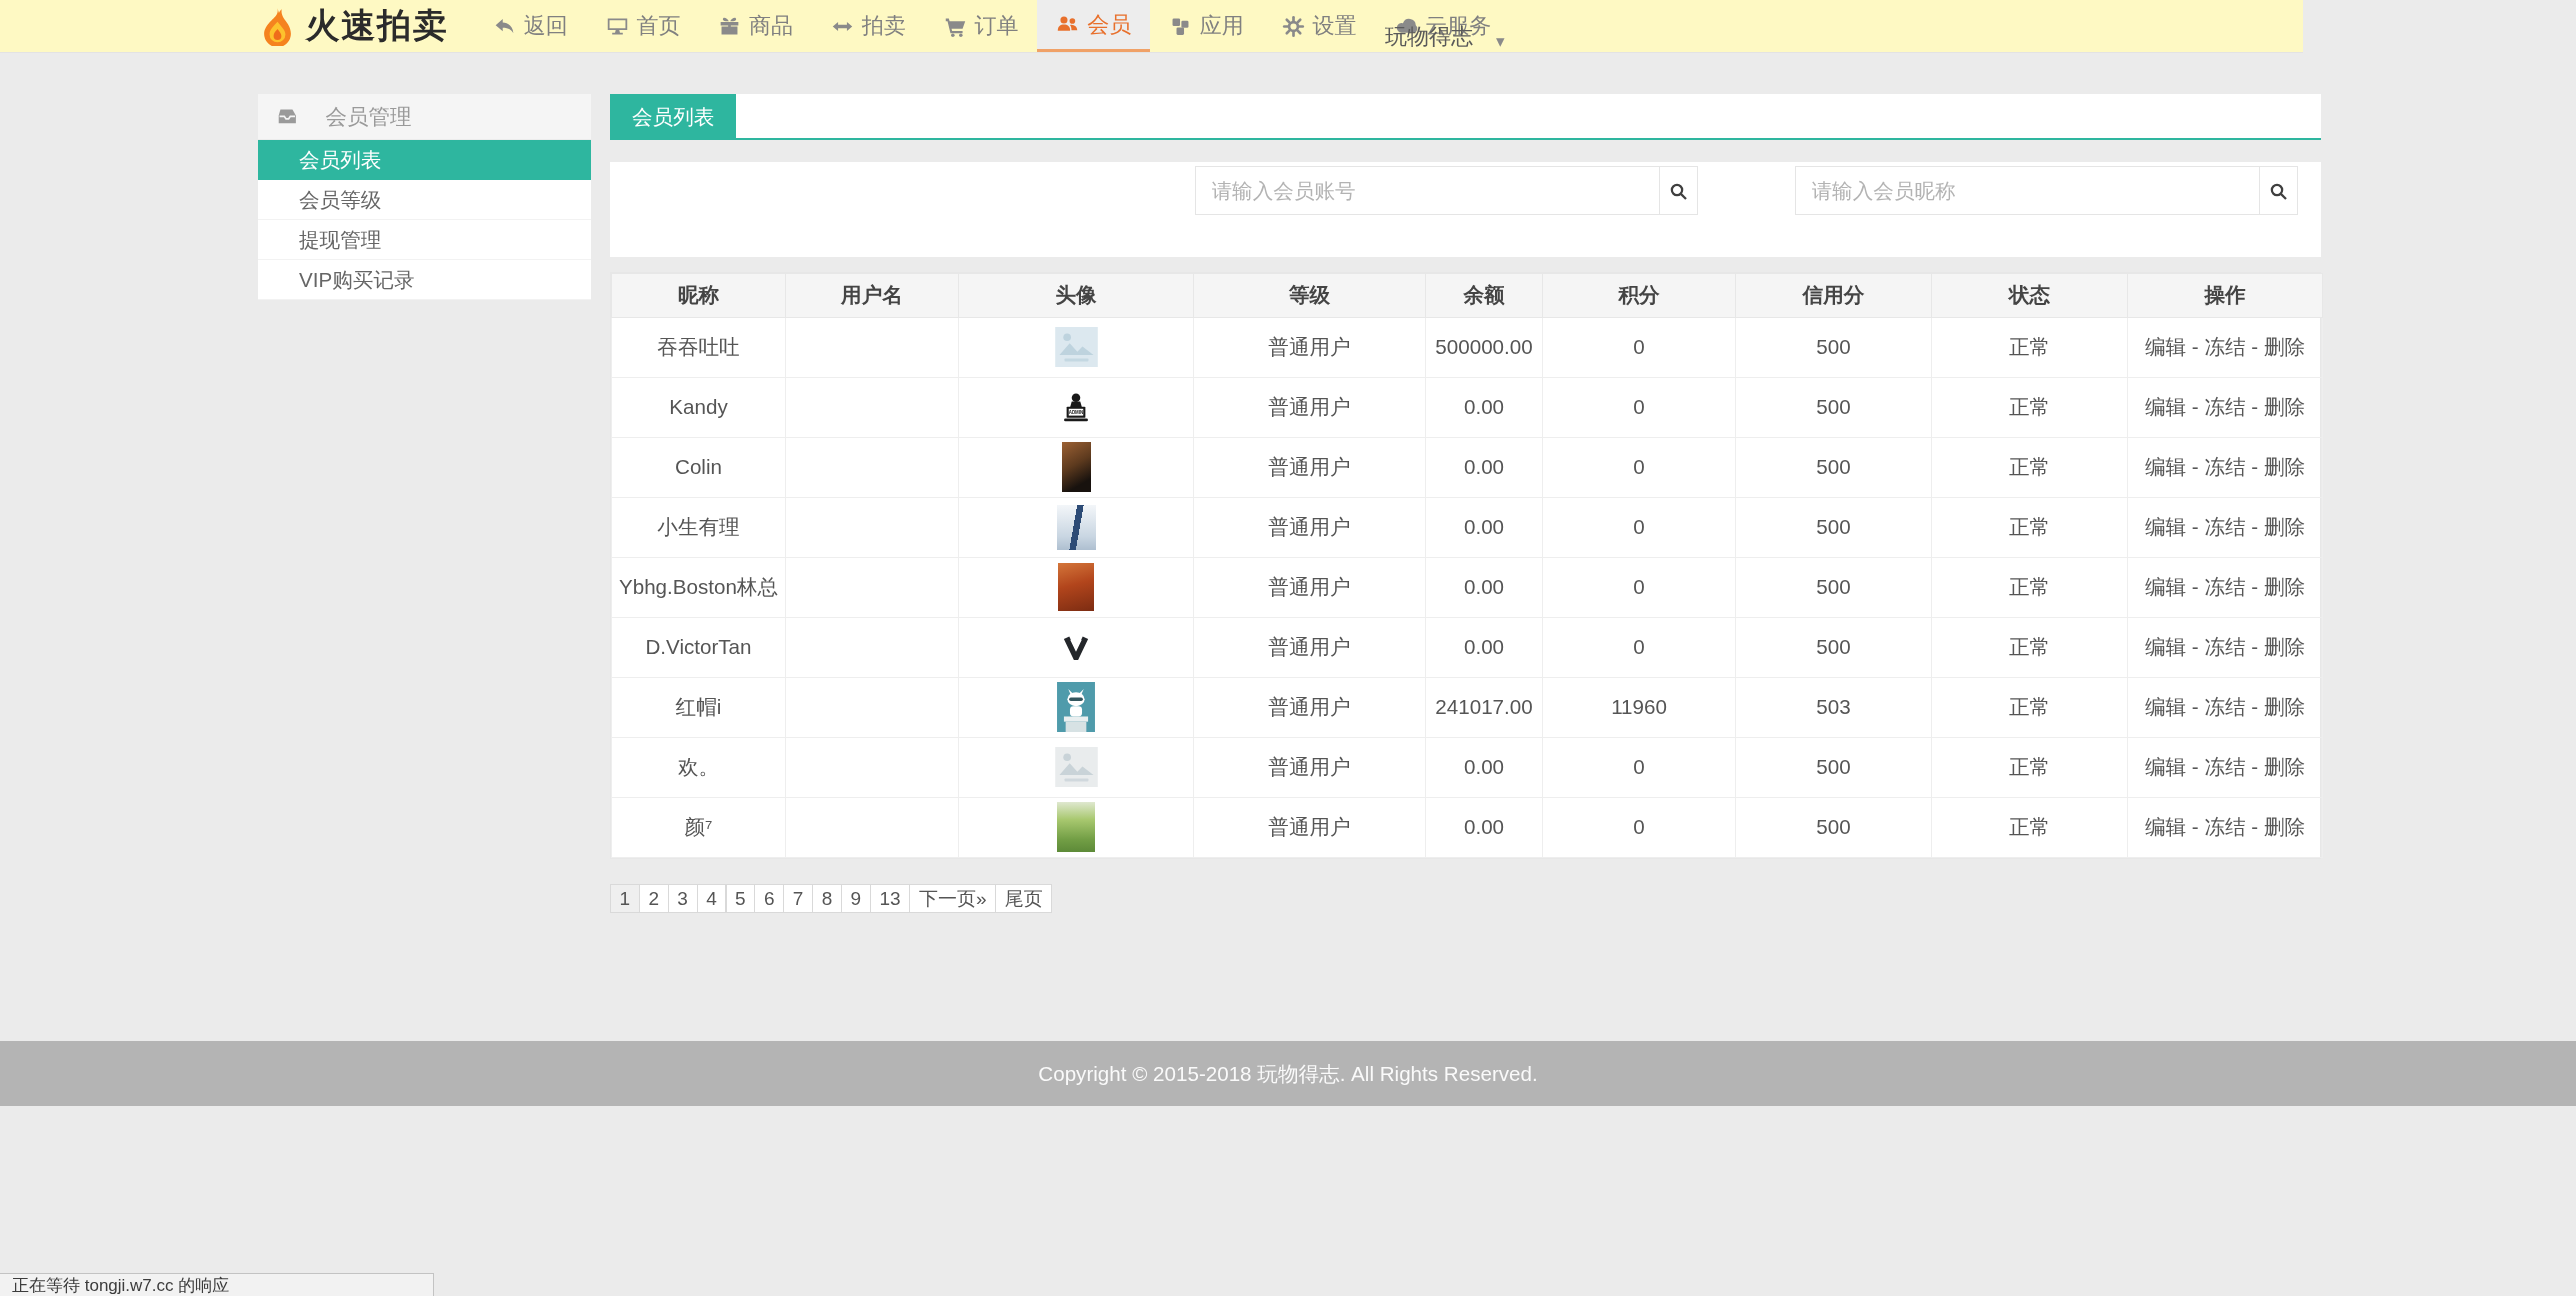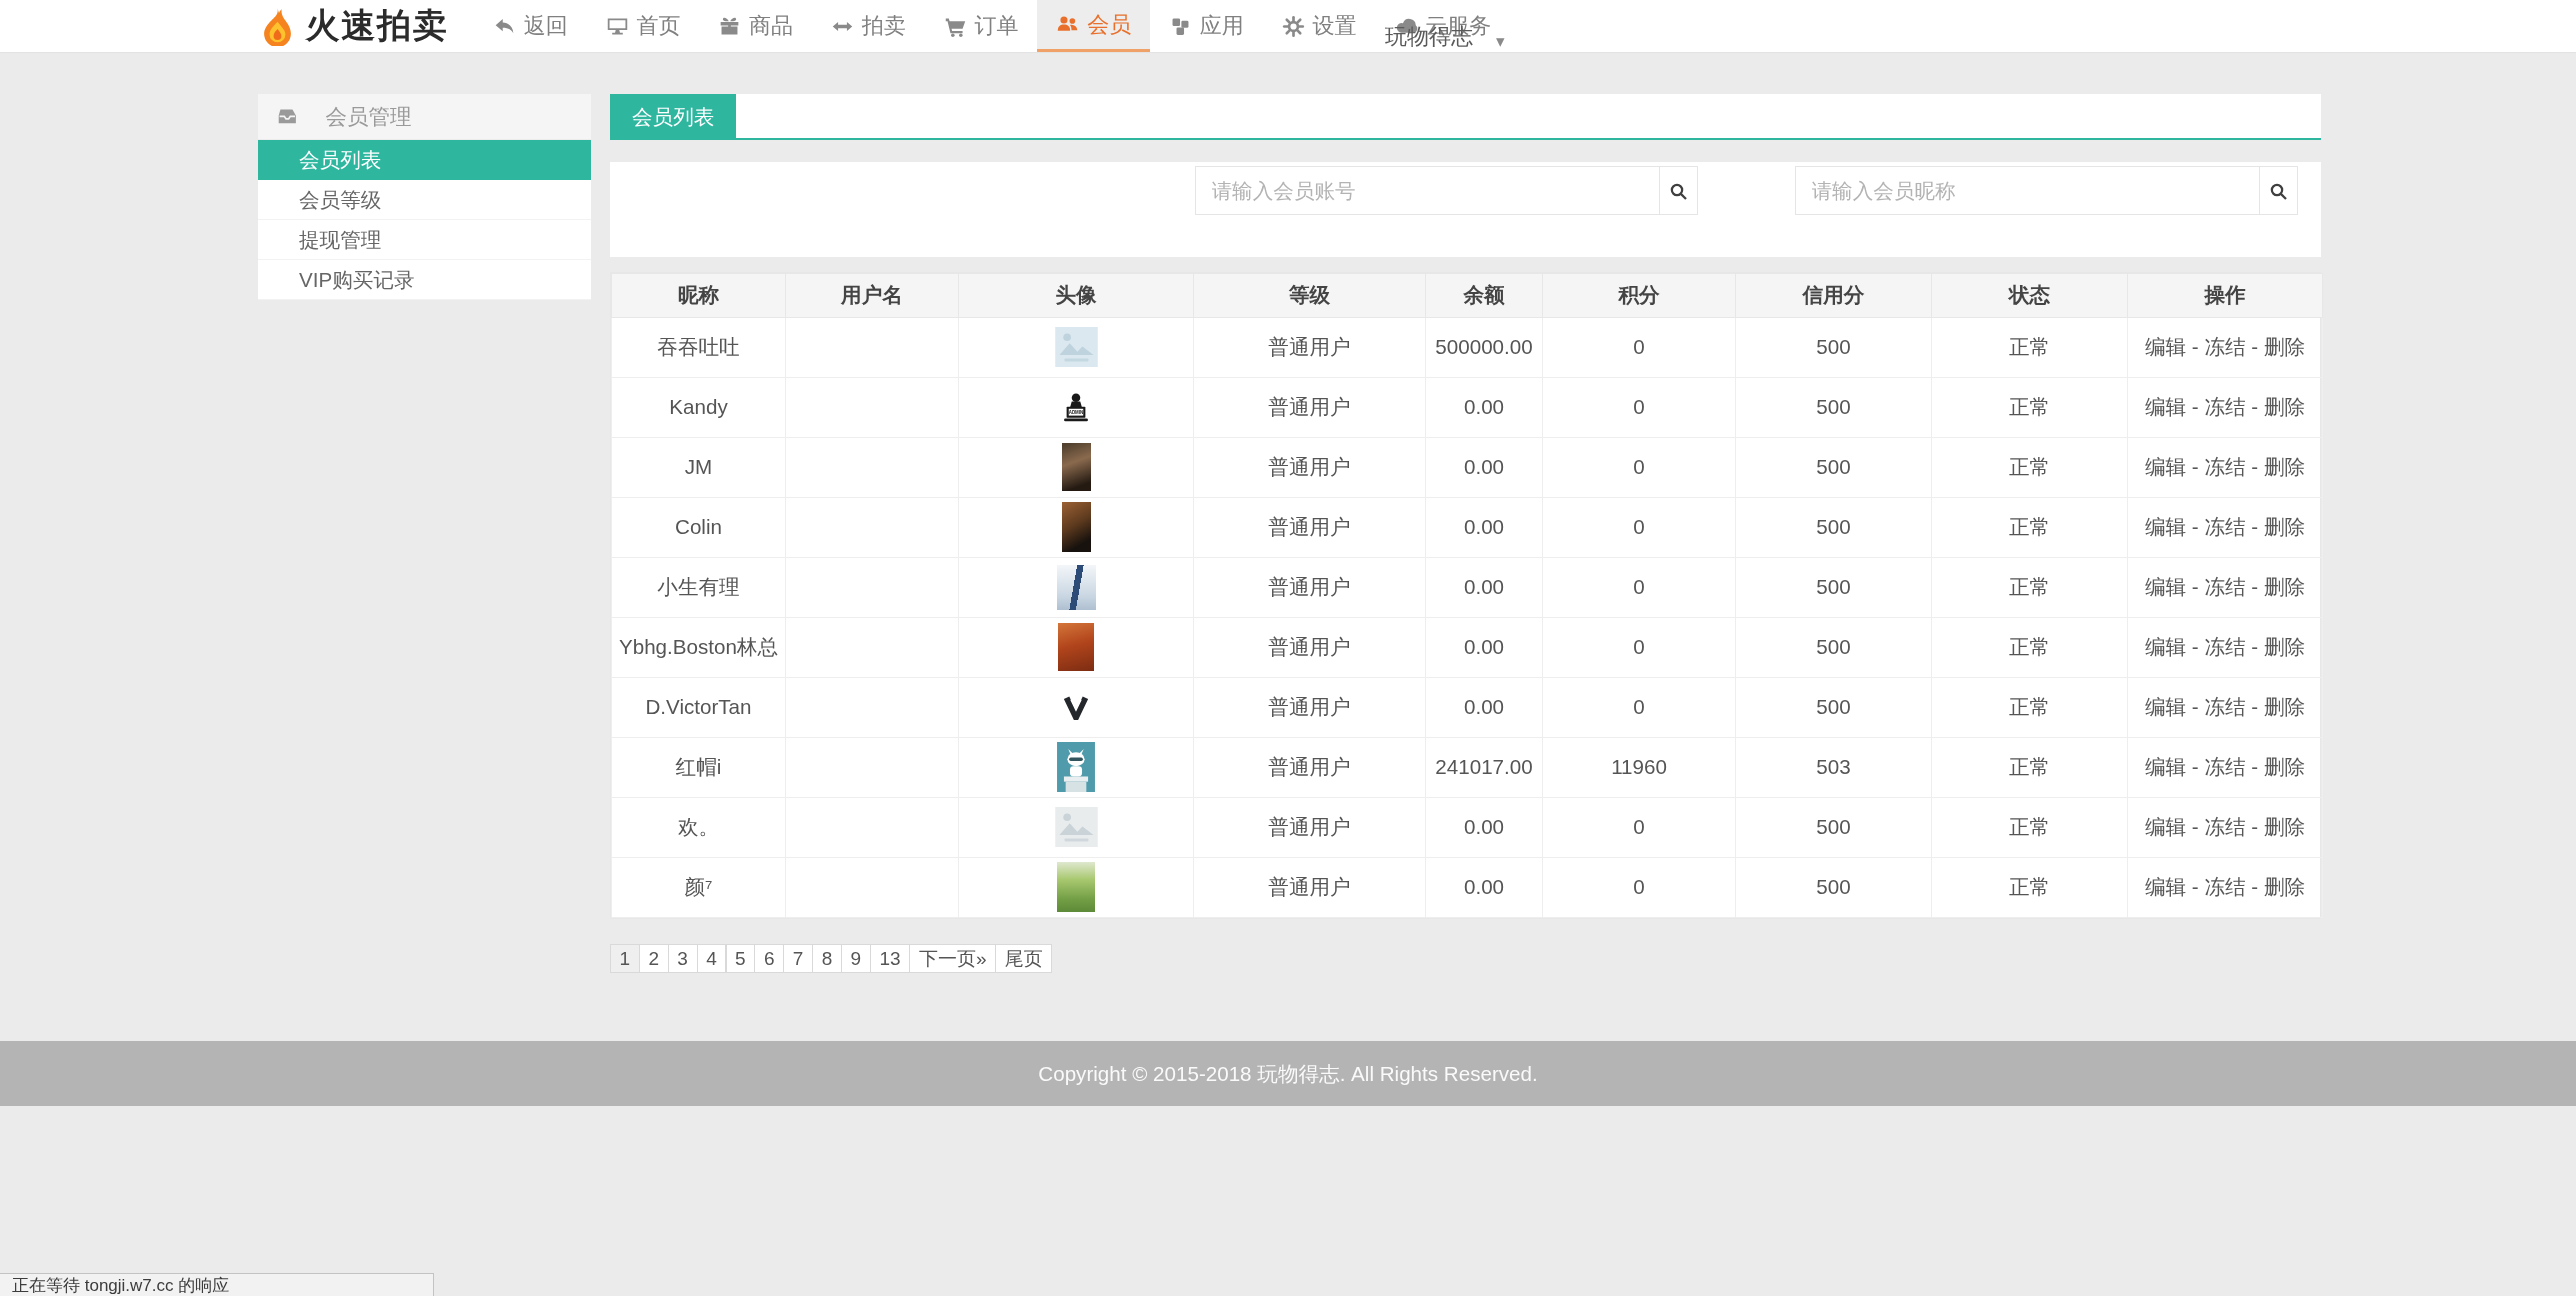--- a/index.html
+++ b/index.html
@@ -1,21 +1,21 @@
 <!DOCTYPE html>
 <html style="font-size:13.7px"><head>
 <meta charset="utf-8">
 <style>
   html,body{margin:0;padding:0;}
   .page{position:relative;width:2576px;height:1297px;background:#ebebeb;overflow:hidden;
         font-family:"Liberation Sans","DejaVu Sans",sans-serif;color:#555;}
   svg{display:block;}
 
   
-  .navbar{position:absolute;left:0;top:0;width:2576px;height:52px;background:#ffffff;border-bottom:0.9px solid #e3e3e3;}
+  .navbar{position:absolute;left:0;top:0;width:2303px;height:52px;background:#fef9c3;border-bottom:0.9px solid #e3e3e3;}
   .logo{position:absolute;left:258px;top:0;height:52px;display:flex;align-items:center;gap:8.6px;}
   .logo-text{font-size:34px;font-weight:700;color:#2b2b2b;letter-spacing:1.7px;}
   .nav-menu{position:absolute;left:474px;top:0;height:52px;display:flex;}
   .nav-item{display:flex;align-items:center;gap:7.7px;height:52px;padding:4px 19px;font-size:22px;color:#808080;box-sizing:border-box;cursor:pointer;}
   .nav-item .ico{color:#8a8a8a;}
   .nav-item.active{background:#ededed;border-bottom:3.4px solid var(--orange-line);color:var(--orange);}
   .nav-item.active .ico{color:var(--orange);}
   .account{position:absolute;left:1385px;top:0;height:52px;display:flex;align-items:flex-end;gap:23px;font-size:22px;color:#5a5a5a;cursor:pointer;}
   .caret{font-size:17px;color:#8a8a8a;}
 
@@ -281,31 +281,20 @@
                     <rect x="1" y="30" width="28" height="3.2" rx="1.6" fill="#191919"></rect>
                   </svg></span></td>
               <td>普通用户</td>
               <td>0.00</td>
               <td>0</td>
               <td>500</td>
               <td>正常</td>
               <td><span class="action-link">编辑</span><span class="action-sep"> - </span><span class="action-link">冻结</span><span class="action-sep"> - </span><span class="action-link">删除</span></td>
             </tr>
             <tr>
-              <td>JM</td>
-              <td></td>
-              <td><span class="av-photo av-jm"></span></td>
-              <td>普通用户</td>
-              <td>0.00</td>
-              <td>0</td>
-              <td>500</td>
-              <td>正常</td>
-              <td><span class="action-link">编辑</span><span class="action-sep"> - </span><span class="action-link">冻结</span><span class="action-sep"> - </span><span class="action-link">删除</span></td>
-            </tr>
-            <tr>
               <td>Colin</td>
               <td></td>
               <td><span class="av-photo av-colin"></span></td>
               <td>普通用户</td>
               <td>0.00</td>
               <td>0</td>
               <td>500</td>
               <td>正常</td>
               <td><span class="action-link">编辑</span><span class="action-sep"> - </span><span class="action-link">冻结</span><span class="action-sep"> - </span><span class="action-link">删除</span></td>
             </tr>

